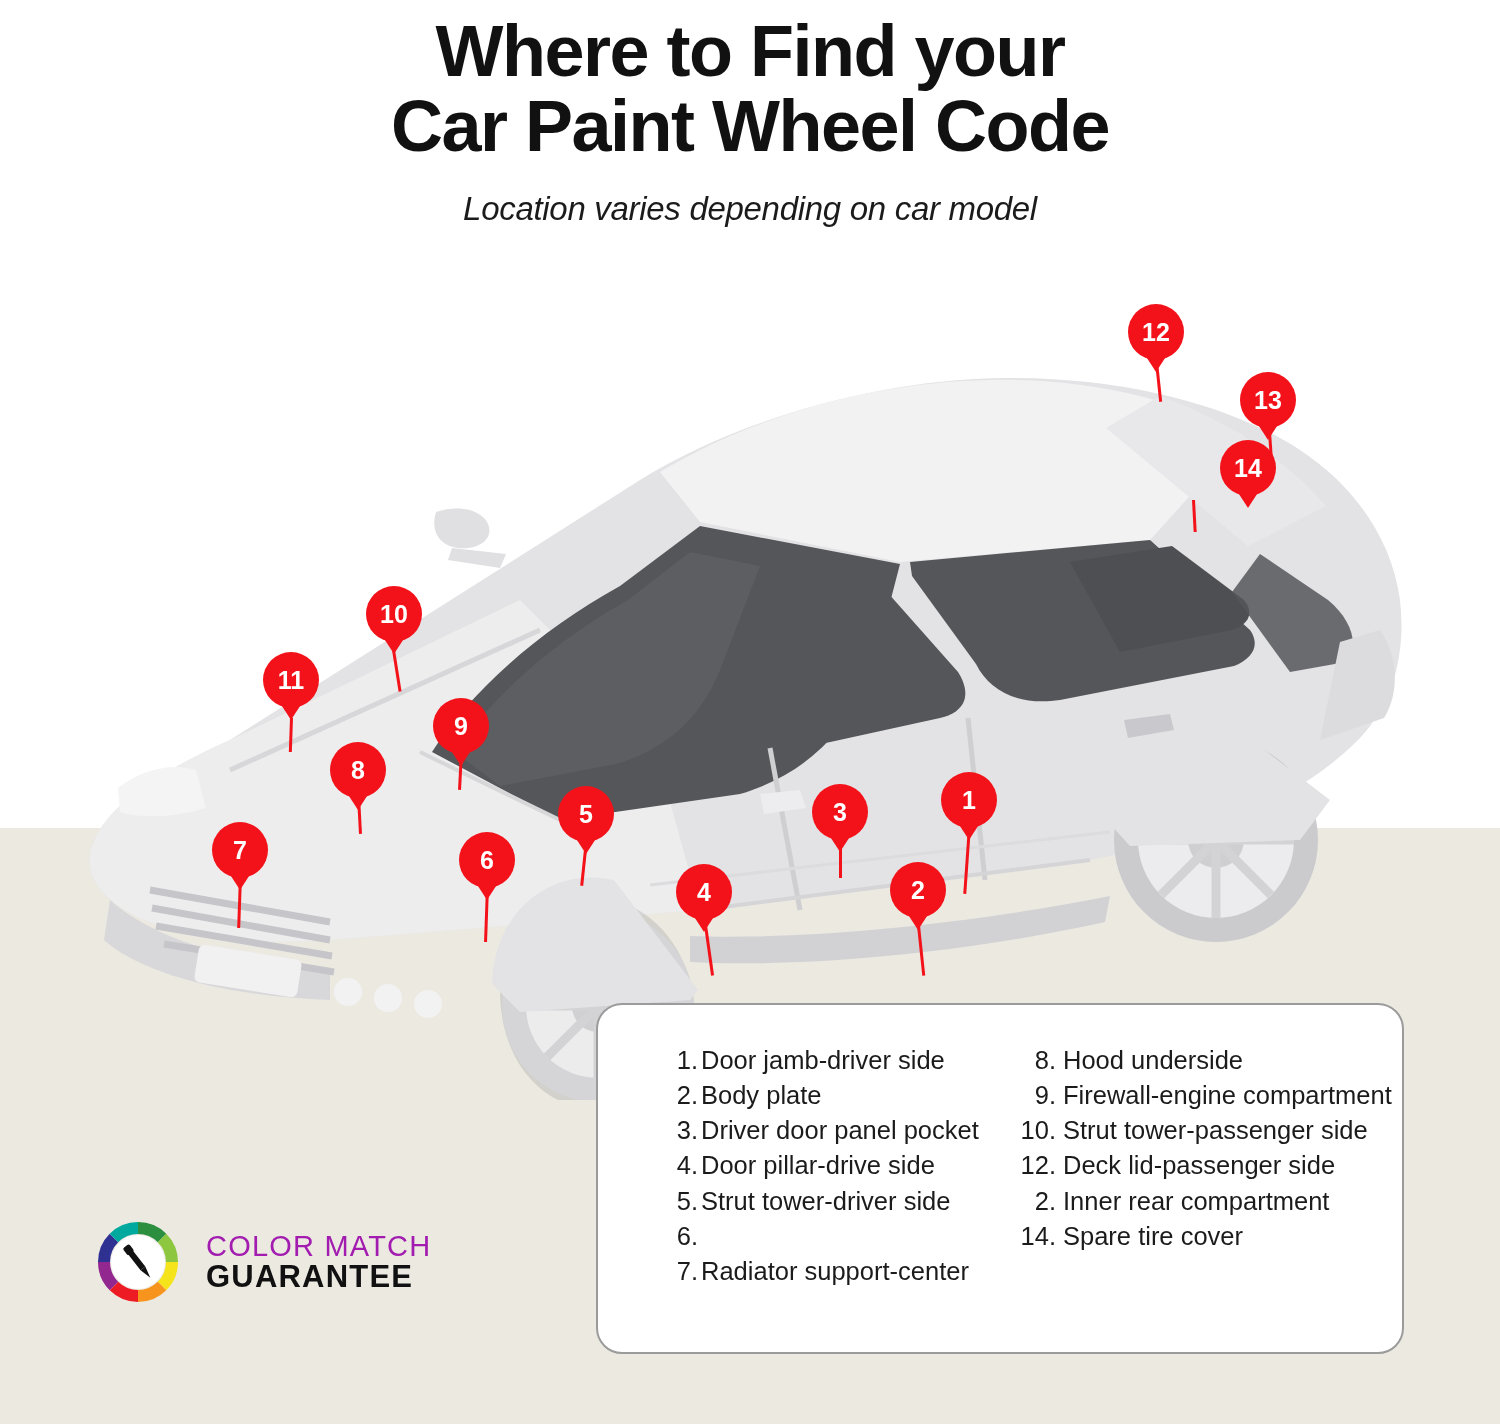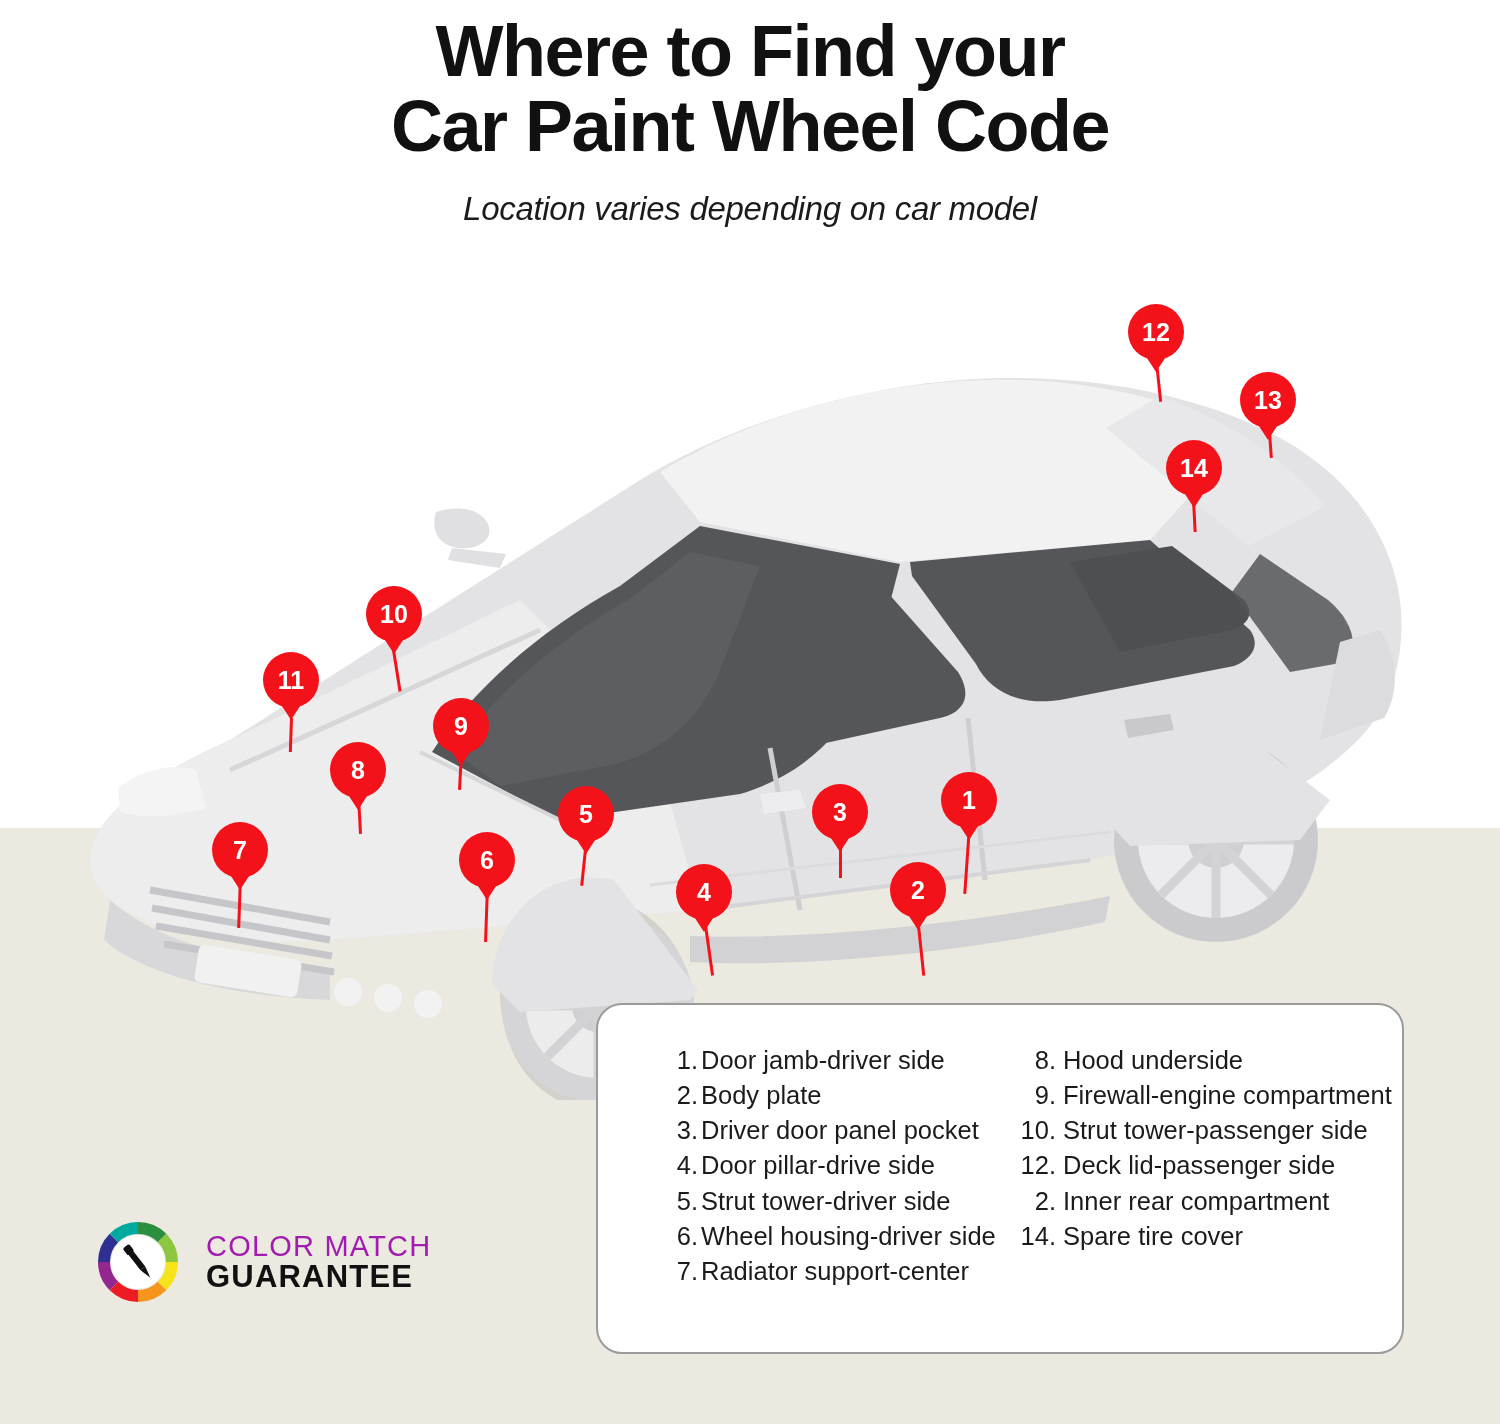--- a/index.html
+++ b/index.html
@@ -322,21 +322,21 @@
   </div>
 <div class="pin" style="left:263px;  top:652px;">
     <span>11</span>
   </div>
 <div class="pin" style="left:1128px; top:304px;text-align:center;">
     <span>12</span>
   </div>
 <div class="pin" style="left:1240px; top:372px;">
     <span>13</span>
   </div>
-<div class="pin" style="left:1166px; top:440px;">
+<div class="pin" style="left:1220px; top:440px;">
     <span>14</span>
   </div>
 
 <div class="legend">
   <div class="legend-cols">
     <div class="legend-col left">
       <div class="legend-item">
           <span class="legend-num">1.</span>
           <span>Door jamb-driver side</span>
         </div>
@@ -351,21 +351,20 @@
       <div class="legend-item">
           <span class="legend-num">4.</span>
           <span>Door pillar-drive side</span>
         </div>
       <div class="legend-item">
           <span class="legend-num">5.</span>
           <span>Strut tower-driver side</span>
         </div>
       <div class="legend-item">
           <span class="legend-num">6.</span>
-          <span>Wheel housing-driver side</span>
         </div>
       <div class="legend-item">
           <span class="legend-num">7.</span>
           <span>Radiator support-center</span>
         </div>
     </div>
     <div class="legend-col right">
       <div class="legend-item">
           <span class="legend-num">8.</span>
           <span>Hood underside</span>

